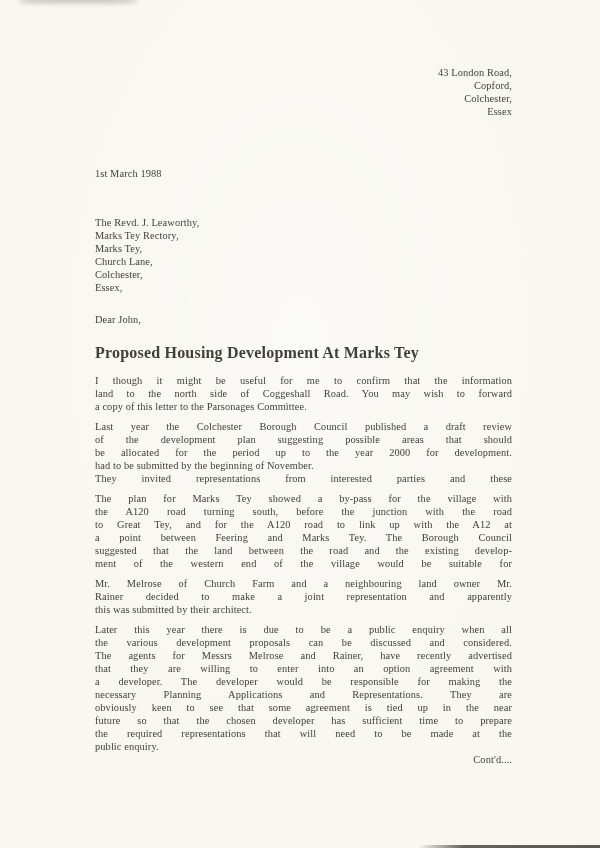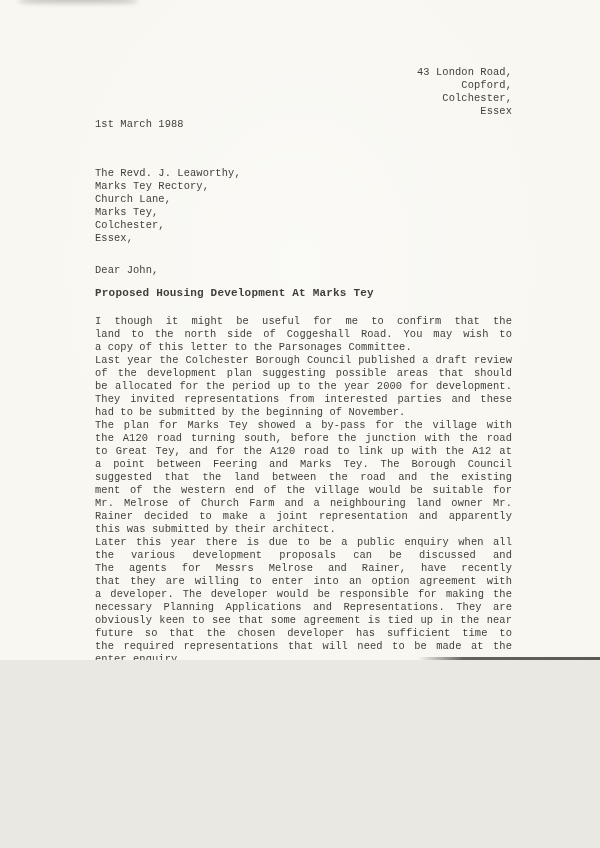--- a/index.html
+++ b/index.html
@@ -8,26 +8,27 @@
   }
   * { margin: 0; padding: 0; box-sizing: border-box; }
   html, body { width: 600px; height: 848px; }
   body {
     font-family: "Liberation Mono", "DejaVu Sans Mono", monospace;
     background: #e9e8e2;
   }
   .paper {
     position: relative;
     width: 600px;
-    height: 660px;
+    height: 848px;
     background:
       radial-gradient(ellipse at 50% 40%, rgba(255,255,255,0.35), rgba(0,0,0,0) 70%),
       var(--paper);
     overflow: hidden;
     color: var(--ink);
+    font-family: Liberation Serif, serif;
   }
   
   .smudge-top {
     position: absolute;
     left: 18px; top: -3px;
     width: 120px; height: 9px;
     background: linear-gradient(to bottom, rgba(110,104,94,0.55), rgba(110,104,94,0));
     border-radius: 50%;
     filter: blur(2px);
   }
@@ -40,32 +41,32 @@
   
   .content {
     position: absolute;
     left: 95px; top: 0;
     width: 417px;
     font-size: 10.4px;
     line-height: 13px;
     letter-spacing: 0.1px;
   }
   .sender { margin-top: 66px; text-align: right; }
-  .date { }
+  .date { margin-top: 49px; }
   .recipient { margin-top: 36px; }
   .salutation { margin-top: 19px; }
   .subject {
-    margin-top: 10px;
+    margin-top: 20px;
     font-weight: bold;
-    font-size: 11px;
+    font-size: 16px;
     letter-spacing: 0.2px;
     white-space: nowrap;
   }
   .body { margin-top: 15px; }
-  .para + .para { }
+  .para + .para { margin-top: 7px; }
   .pline {
     text-align: justify;
     text-align-last: justify;
     white-space: normal;
     overflow: hidden;
     height: 13px;
   }
   .pline.last { text-align-last: left; }
   .contd { text-align: right; }
 </style>
@@ -82,42 +83,42 @@
         <div>Copford,</div>
         <div>Colchester,</div>
         <div>Essex</div>
       </div>
 
     <div class="date">1st March 1988</div>
 
     <div class="recipient">
         <div>The Revd. J. Leaworthy,</div>
         <div>Marks Tey Rectory,</div>
+        <div>Marks Tey,</div>
         <div>Church Lane,</div>
-        <div>Marks Tey,</div>
         <div>Colchester,</div>
         <div>Essex,</div>
       </div>
 
     <div class="salutation">Dear John,</div>
 
     <div class="subject">Proposed Housing Development At Marks Tey</div>
 
     <div class="body">
         <div class="para">
           <div class="pline">I though it might be useful for me to confirm that the information</div>
           <div class="pline">land to the north side of Coggeshall Road.  You may wish to forward</div>
           <div class="pline last">a copy of this letter to the Parsonages Committee.</div>
         </div>
         <div class="para">
           <div class="pline">Last year the Colchester Borough Council published a draft review</div>
           <div class="pline">of the development plan suggesting possible areas that should</div>
           <div class="pline">be allocated for the period up to the year 2000 for development.</div>
+          <div class="pline last">had to be submitted by the beginning of November.</div>
           <div class="pline">They invited representations from interested parties and these</div>
-          <div class="pline last">had to be submitted by the beginning of November.</div>
         </div>
         <div class="para">
           <div class="pline">The plan for Marks Tey showed a by-pass for the village with</div>
           <div class="pline">the A120 road turning south, before the junction with the road</div>
           <div class="pline">to Great Tey, and for the A120 road to link up with the A12 at</div>
           <div class="pline">a point between Feering and Marks Tey.  The Borough Council</div>
           <div class="pline">suggested that the land between the road and the existing develop-</div>
           <div class="pline">ment of the western end of the village would be suitable for</div>
         </div>
         <div class="para">
@@ -128,19 +129,19 @@
         <div class="para">
           <div class="pline">Later this year there is due to be a public enquiry when all</div>
           <div class="pline">the various development proposals can be discussed and considered.</div>
           <div class="pline">The agents for Messrs Melrose and Rainer, have recently advertised</div>
           <div class="pline">that they are willing to enter into an option agreement with</div>
           <div class="pline">a developer.  The developer would be responsible for making the</div>
           <div class="pline">necessary Planning Applications and Representations.  They are</div>
           <div class="pline">obviously keen to see that some agreement is tied up in the near</div>
           <div class="pline">future so that the chosen developer has sufficient time to prepare</div>
           <div class="pline">the required representations that will need to be made at the</div>
-          <div class="pline last">enter enquiry.</div>
+          <div class="pline last">public enquiry.</div>
         </div>
       </div>
 
     <div class="contd">Cont'd....</div>
   </div>
 </div>
 
 </body></html>

